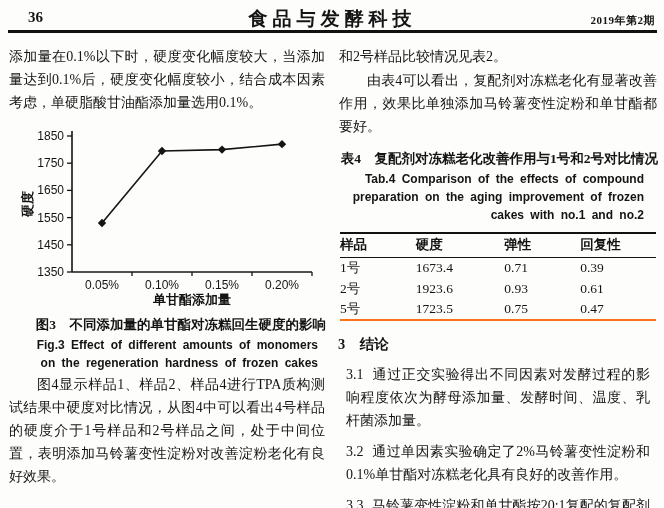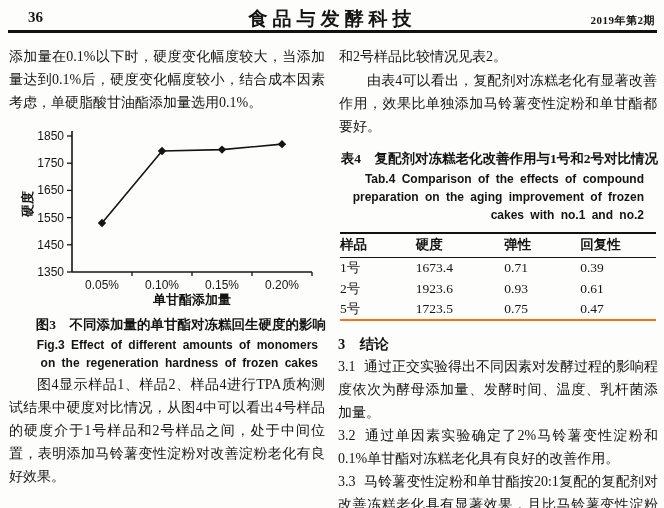--- a/index.html
+++ b/index.html
@@ -38,21 +38,21 @@
   table.rt{width:316px;margin:8px auto 0 auto;border-collapse:collapse;
     font-size:13.5px;}
   table.rt th,table.rt td{font-weight:normal;text-align:left;padding:0;}
   table.rt thead tr{height:24px;border-top:2px solid #111;border-bottom:1.5px solid #111;}
   table.rt tbody tr{height:21px;}
   table.rt tbody tr:last-child{border-bottom:2px solid #f97316;}
   table.rt th{font-weight:bold;}
 
   
   .concl-h{margin:12px 0 0 0;font-size:14.5px;font-weight:bold;line-height:22px;}
-  .concl p{margin:0;}
+  .concl p{margin:8px;}
   .cnum{padding-right:0.6em;}
 
   
   .tick-txt{font:12px "Liberation Sans","DejaVu Sans",sans-serif;fill:#141414;}
   .axis-txt{font:bold 13px "Liberation Serif","DejaVu Serif",serif;fill:#141414;}
 </style>
 </head>
 <body>
 
 <div class="page">

